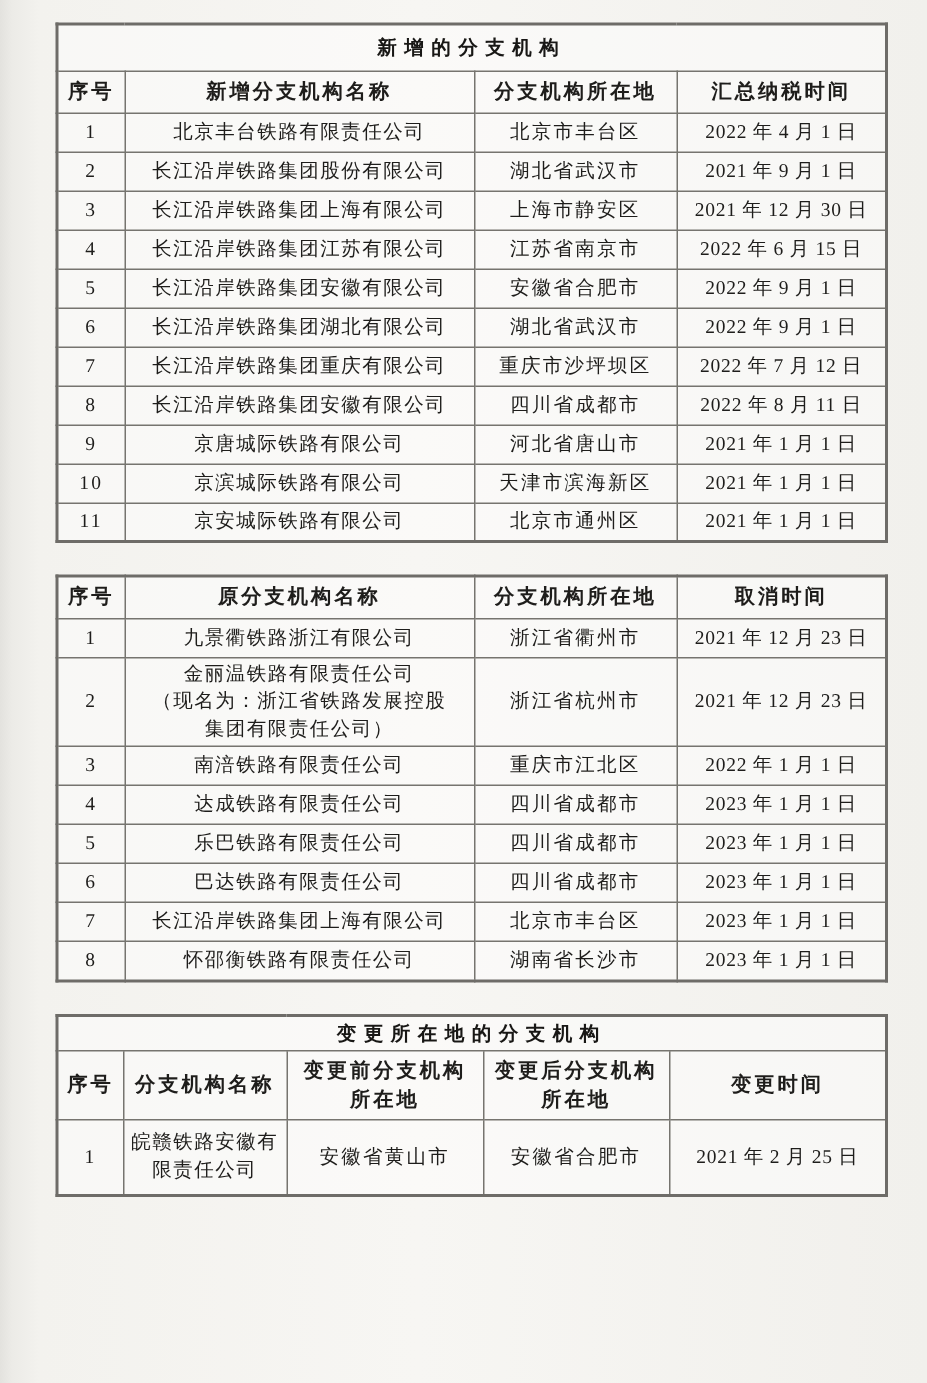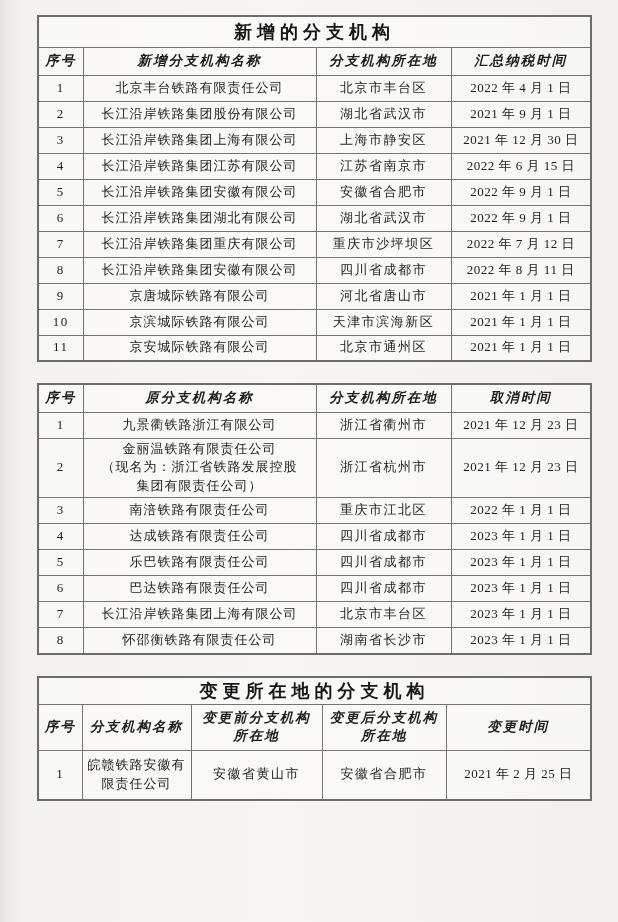--- a/index.html
+++ b/index.html
@@ -14,26 +14,26 @@
   table{
     border-collapse:collapse;table-layout:fixed;width:553px;
     border:2px solid #6e6c68;background:rgba(255,255,255,0.45);
   }
   th,td{
     border:1.5px solid #76746f;
     text-align:center;vertical-align:middle;
     padding:1px 3px;box-sizing:border-box;
   }
   th.title{
-    font-size:18px;font-weight:bold;height:31px;
+    font-size:13px;font-weight:bold;height:31px;
     letter-spacing:5px;color:#181715;
   }
   th.hd{
     font-size:13.5px;font-weight:bold;height:28px;
-    letter-spacing:2px;line-height:1.35;white-space:pre-line;font-style:italic;
+    letter-spacing:2px;line-height:1.35;white-space:pre-line;
   }
   td{
     font-size:13px;height:26px;letter-spacing:1.5px;
     line-height:1.45;white-space:nowrap;
   }
   td.name-cell{white-space:pre-line;letter-spacing:1px;}
   td.date-cell{letter-spacing:0.5px;margin-top:29px;}
   
   .t3 th.title{height:24px;}
   .t3 th.hd{height:46px;}

